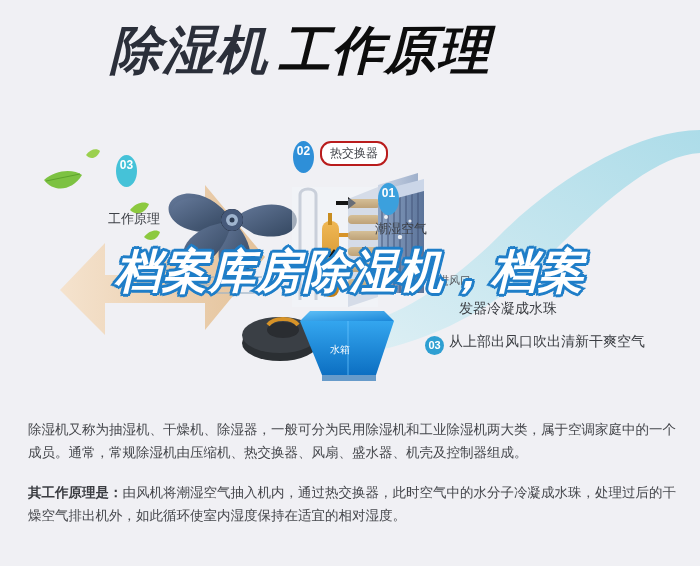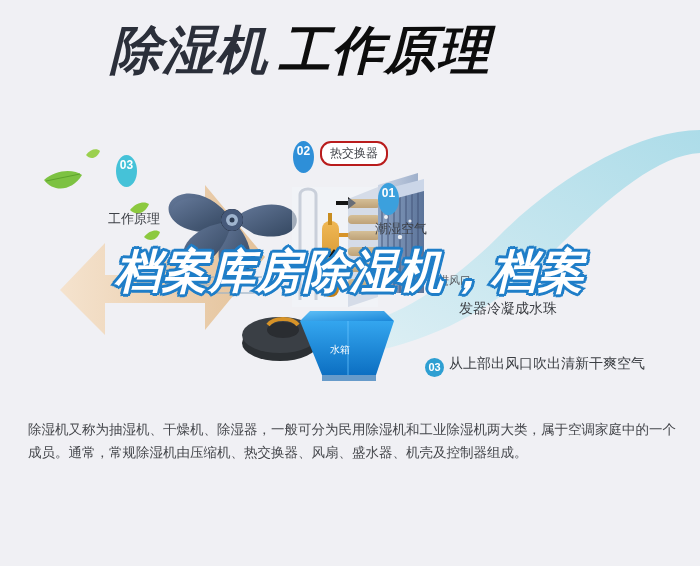--- a/index.html
+++ b/index.html
@@ -279,26 +279,27 @@
 
     <div class="badge blue2" style="left:378px; top:58px;">01</div>
     <div class="lbl dark" style="left:375px; top:95px;">潮湿空气</div>
 
     <div class="lbl small" style="left:438px; top:148px;">进风口</div>
     <div class="lbl white" style="left:330px; top:218px;">水箱</div>
 
     <div class="step" style="left:432px; top:175px;">
       <span>发器冷凝成水珠</span>
     </div>
-    <div class="step" style="left:398px; top:230px;">
+    <div class="step" style="left:398px; top:208px;">
       <span class="bdg">03</span><span>从上部出风口吹出清新干爽空气</span>
     </div>
   </div>
 
   <div class="overlay">
     <div class="ln">档案库房除湿机，档案</div>
   </div>
 
   <div class="body-text">
     <p>除湿机又称为抽湿机、干燥机、除湿器，一般可分为民用除湿机和工业除湿机两大类，属于空调家庭中的一个成员。通常，常规除湿机由压缩机、热交换器、风扇、盛水器、机壳及控制器组成。</p>
+    <p><span class="bold">其工作原理是：</span><span>由风机将潮湿空气抽入机内，通过热交换器，此时空气中的水分子冷凝成水珠，处理过后的干燥空气排出机外，如此循环使室内湿度保持在适宜的相对湿度。</span></p>
   </div>
 
 </div>
 
 </body></html>

